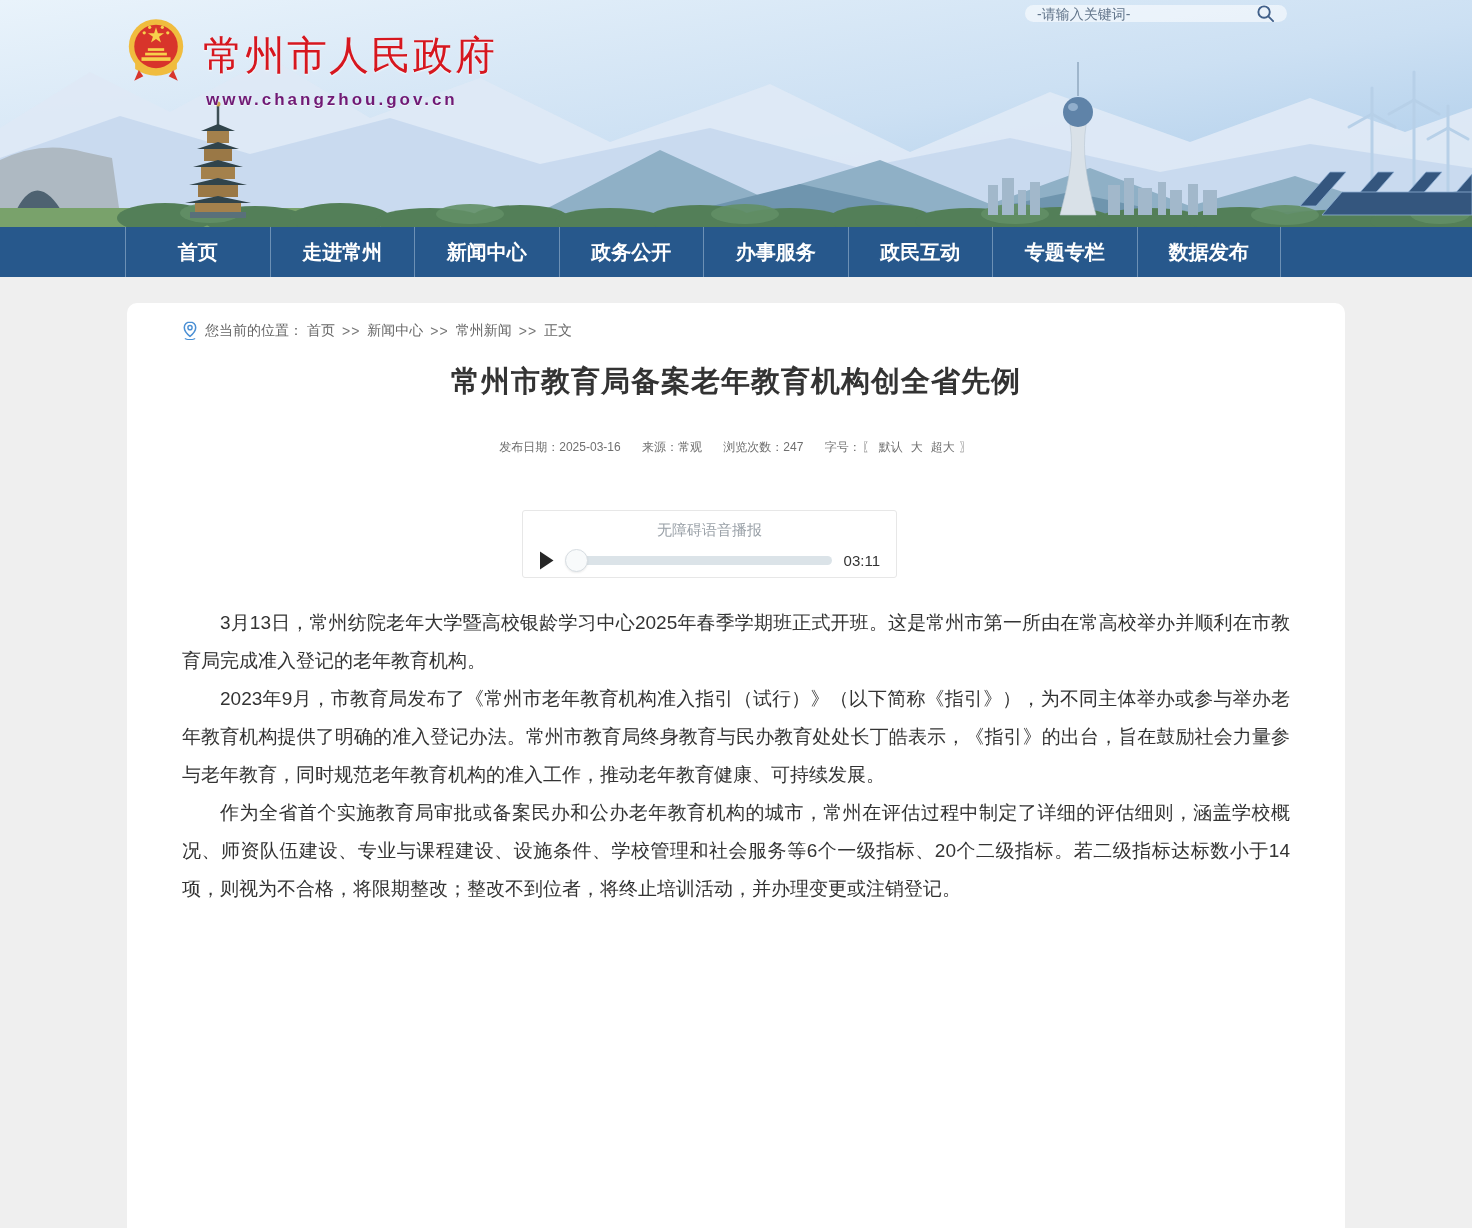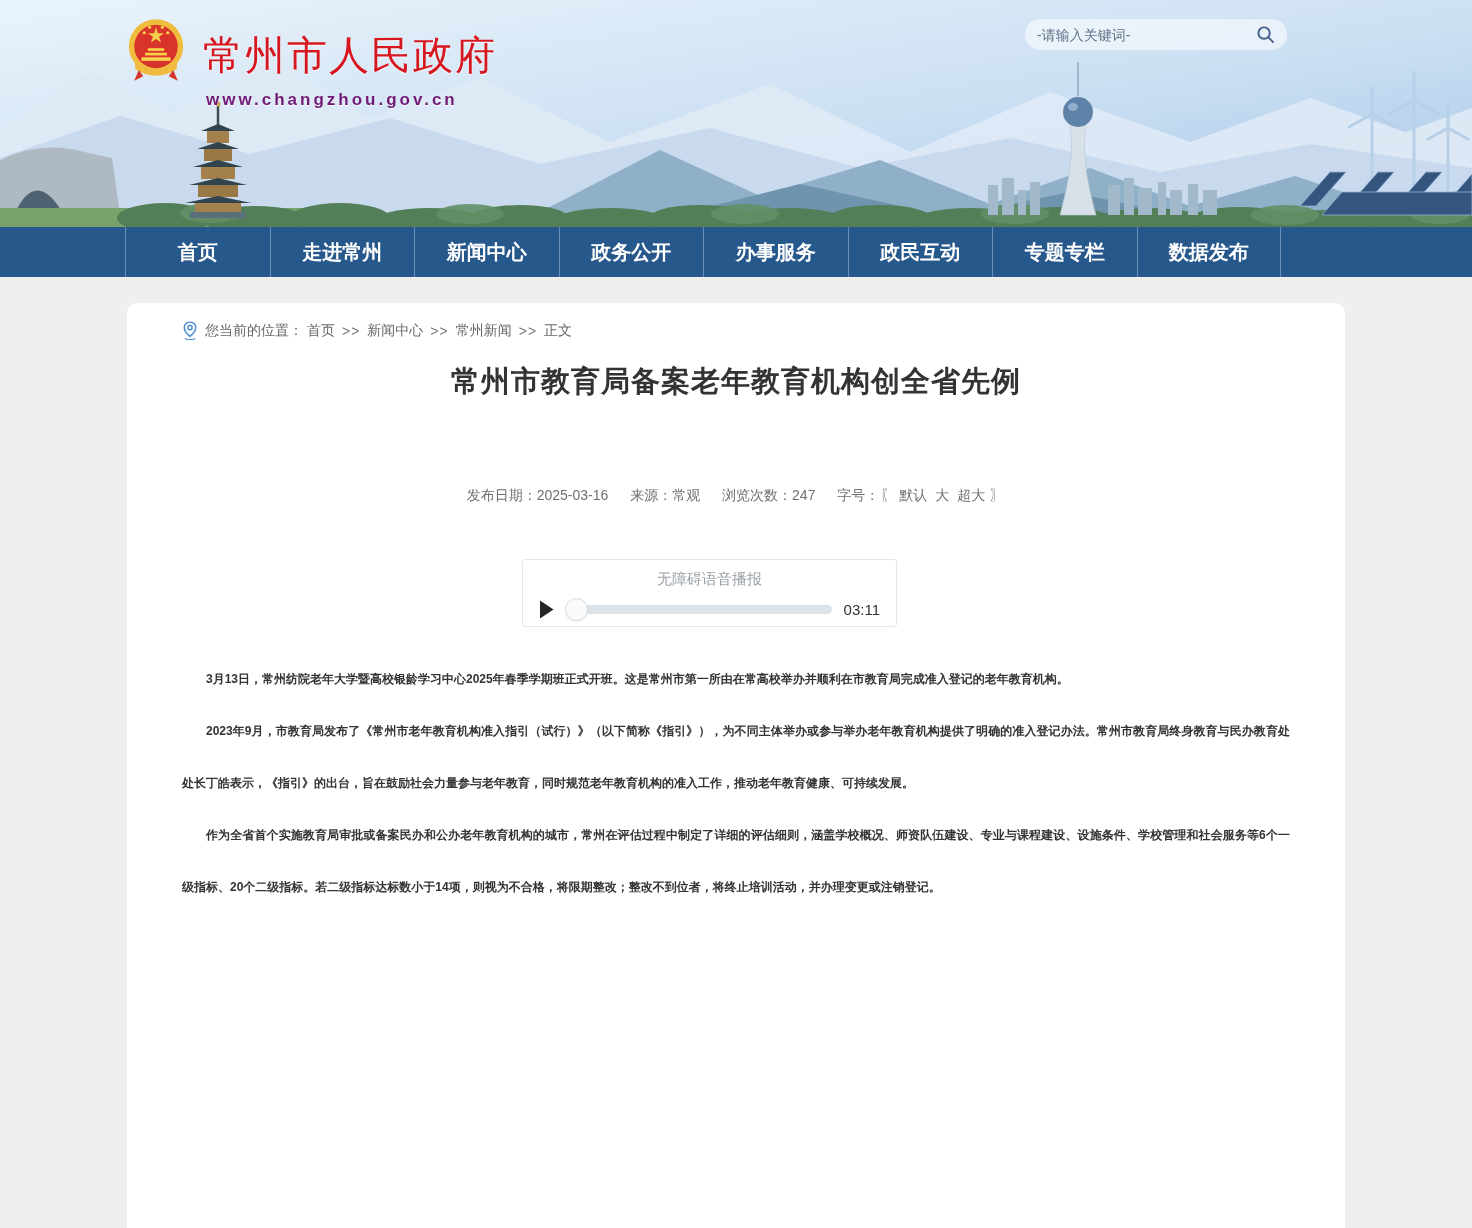--- a/index.html
+++ b/index.html
@@ -15,21 +15,21 @@
   .site-text { margin-left:18px; padding-top:14px; }
   .site-name {
     font-size:40px; font-weight:normal; color:#D6171F; letter-spacing:2px;
     text-shadow:0 1px 2px rgba(255,255,255,.85);
   }
   .site-url {
     margin-top:7px; padding-left:3px; font-size:17px; font-weight:bold;
     color:#701a75; letter-spacing:3px; text-shadow:0 1px 1px rgba(255,255,255,.8);
   }
   .search {
-    position:absolute; left:1025px; top:19px; width:262px; height:31px;
+    position:absolute; left:1025px; top:5px; width:262px; height:17px;
     background:rgba(255,255,255,.55); border-radius:15px;
     display:flex; align-items:center; padding:0 12px;
   }
   .search input {
     flex:1; border:none; background:transparent; outline:none;
     font-size:14px; color:#44596E; font-family:inherit;
   }
   .search input::placeholder { color:#61748A; }
   .search .mag { width:19px; height:19px; cursor:pointer; flex:none; }
   
@@ -48,42 +48,42 @@
   }
   .breadcrumb { display:flex; align-items:center; font-size:14px; color:#666; }
   .breadcrumb .pin { width:16px; height:19px; margin-right:7px; flex:none; }
   .breadcrumb a { color:#666; text-decoration:none; cursor:pointer; }
   .breadcrumb .sep { margin:0 7px; color:#777; letter-spacing:1px; }
   .crumb-label { margin-right:4px; }
   .article-title {
     margin-top:22px; text-align:center; font-size:29px; font-weight:bold;
     color:#333; letter-spacing:1px;
   }
-  .meta { margin-top:85px; text-align:center; font-size:14px; color:#6F6F6F; }
+  .meta { margin-top:37px; text-align:center; font-size:12px; color:#6F6F6F; }
   .meta .grp { margin:0 9px; }
   .meta .fs-opt { margin:0 4px; cursor:pointer; color:#6F6F6F; text-decoration:none; }
   .meta .bracket { margin:0 1px; }
   
   .audio {
     margin:54px 0 0 340px; width:375px; height:68px;
     border:1px solid #E7E7E7; border-radius:3px; background:#fff;
   }
   .audio-label { margin-top:10px; text-align:center; font-size:15px; color:#9AA1A8; }
   .audio-row { display:flex; align-items:center; padding:0 16px; margin-top:8px; }
   .play { width:15px; height:19px; margin-right:13px; cursor:pointer; flex:none; }
   .slider { position:relative; flex:1; height:24px; cursor:pointer; }
   .track { position:absolute; top:8px; left:0; right:0; height:9px; background:#DBE3E8; border-radius:5px; }
   .knob {
     position:absolute; top:1px; left:-2px; width:23px; height:23px;
     background:#F8FAFB; border:1px solid #D7DDE2; border-radius:50%;
     box-shadow:0 1px 2px rgba(0,0,0,.07); cursor:grab;
   }
   .time { margin-left:12px; font-size:15px; color:#333; }
   
-  .body-text { margin-top:26px; font-size:12px; line-height:52px; color:#333; text-align:justify;font-weight:bold; }
+  .body-text { margin-top:26px; font-size:19px; line-height:38px; color:#333; text-align:justify; }
   .body-text p { margin:0; text-indent:2em; }
 </style>
 </head>
 <body>
 
 <div class="banner">
   <svg class="scene" width="1472" height="227" viewBox="0 0 1472 227" preserveAspectRatio="none">
     <defs>
       <linearGradient id="sky" x1="0" y1="0" x2="1" y2="1">
         <stop offset="0" stop-color="#E9F3FB"></stop>

